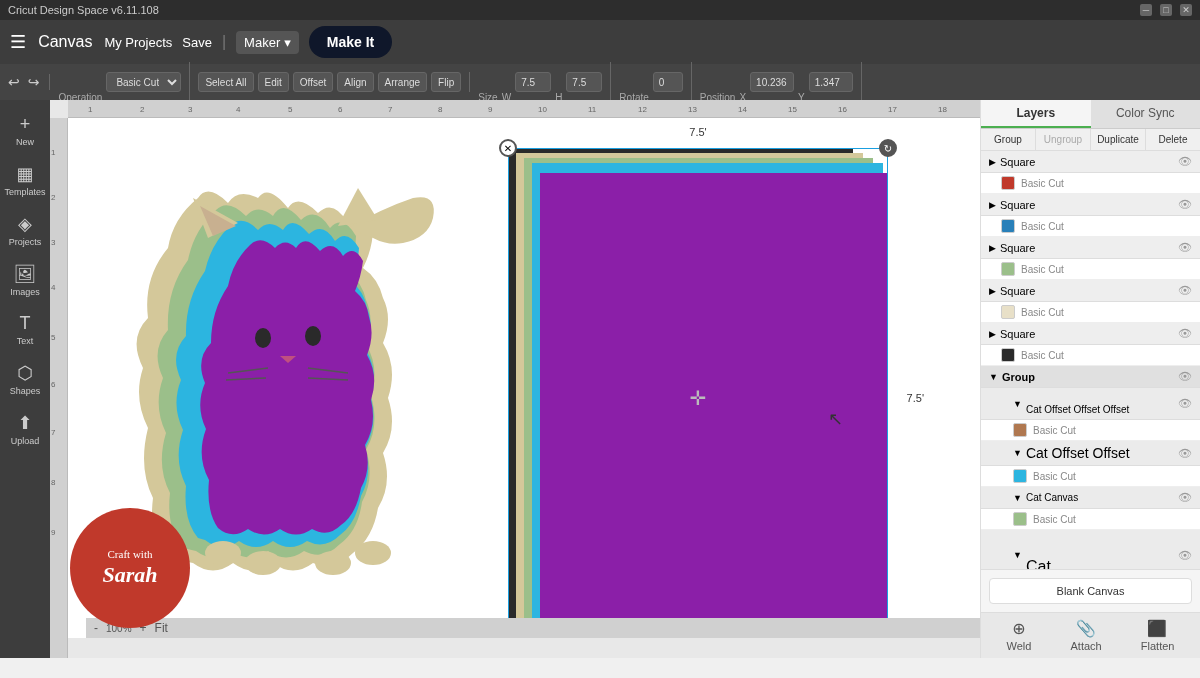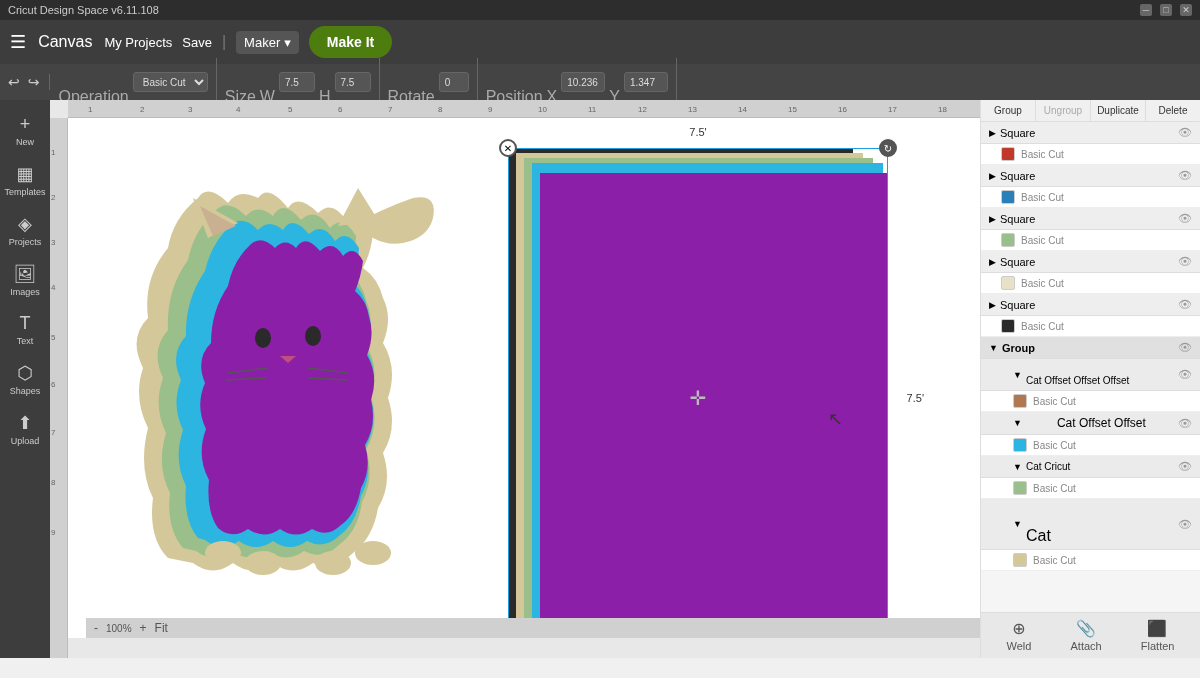--- a/index.html
+++ b/index.html
@@ -31,35 +31,35 @@
     }
     .hamburger-icon { color: white; font-size: 18px; cursor: pointer; }
     .header-app-title { color: white; font-size: 16px; font-weight: 500; flex: 0 0 auto; }
     .header-center { flex: 1; display: flex; justify-content: center; }
     .header-title { color: white; font-size: 15px; }
     .header-right { display: flex; align-items: center; gap: 10px; }
     .my-projects-btn { color: white; font-size: 13px; background: none; border: none; cursor: pointer; text-align: right; }
     .save-btn { color: white; font-size: 13px; background: none; border: none; cursor: pointer; }
     .separator { color: #777; }
     .maker-dropdown { background: #555; color: white; border: none; padding: 4px 8px; border-radius: 4px; font-size: 13px; cursor: pointer; display: flex; align-items: center; gap: 4px; }
-    .make-it-btn { background: #4d7c0f; color: white; border: none; padding: 8px 18px; border-radius: 20px; font-size: 14px; font-weight: bold; cursor: pointer; }
+    .make-it-btn { background: #0f172a; color: white; border: none; padding: 8px 18px; border-radius: 20px; font-size: 14px; font-weight: bold; cursor: pointer; }
 
     
     .toolbar {
       background: #444;
       height: 36px;
       display: flex;
       align-items: center;
       padding: 0 6px;
       gap: 8px;
       font-size: 11px;
       color: #ccc;
     }
     .toolbar-group { display: flex; align-items: center; gap: 4px; border-right: 1px solid #666; padding-right: 8px; }
-    .toolbar-label { font-size: 16px; color: #aaa; margin-top: 30px; }
+    .toolbar-label { font-size: 10px; color: #aaa; margin-top: 30px; }
     .toolbar-control { background: #555; border: 1px solid #666; color: #ddd; padding: 2px 5px; border-radius: 3px; font-size: 10px; height: 20px; }
     .toolbar-btn { background: #555; border: 1px solid #666; color: #ddd; padding: 2px 6px; border-radius: 3px; font-size: 10px; cursor: pointer; height: 20px; }
     .toolbar-icon-btn { background: none; border: none; color: #ccc; cursor: pointer; font-size: 14px; padding: 0 2px; }
 
     
     .main-layout {
       display: flex;
       height: calc(678px - 20px - 44px - 36px - 20px);
     }
 
@@ -389,20 +389,28 @@
 <div class="toolbar">
   <div class="toolbar-group">
     <button class="toolbar-icon-btn">↩</button>
     <button class="toolbar-icon-btn">↪</button>
   </div>
   <div class="toolbar-group">
     <span class="toolbar-label">Operation</span>
     <select class="toolbar-control">
       <option>Basic Cut</option>
     </select>
+  </div>
+  <div class="toolbar-group">
+    <button class="toolbar-btn">Select All</button>
+    <button class="toolbar-btn">Edit</button>
+    <button class="toolbar-btn">Offset</button>
+    <button class="toolbar-btn">Align</button>
+    <button class="toolbar-btn">Arrange</button>
+    <button class="toolbar-btn">Flip</button>
   </div>
   <div class="toolbar-group">
     <span class="toolbar-label">Size</span>
     <span class="toolbar-label">W</span>
     <input class="toolbar-control" style="width: 36px;" type="text" value="7.5">
     <span class="toolbar-label">H</span>
     <input class="toolbar-control" style="width: 36px;" type="text" value="7.5">
   </div>
   <div class="toolbar-group">
     <span class="toolbar-label">Rotate</span>
@@ -559,25 +567,35 @@
 
       <div class="bottom-bar">
         <button class="zoom-btn">-</button>
         <span>100%</span>
         <button class="zoom-btn">+</button>
         <button class="zoom-btn">Fit</button>
       </div>
 
     </div>
 
+    <div class="watermark">
+      <div>
+        <div style="font-size:11px">Craft with</div>
+        <div style="font-size:22px;font-weight:bold;font-style:italic">Sarah</div>
+      </div>
+    </div>
 
   </div>
 
   <div class="right-panel">
 
+    <div class="right-panel-tabs">
+      <div class="panel-tab active">Layers</div>
+      <div class="panel-tab">Color Sync</div>
+    </div>
 
     <div class="panel-actions">
       <button class="panel-action-btn">Group</button>
       <button class="panel-action-btn disabled">Ungroup</button>
       <button class="panel-action-btn">Duplicate</button>
       <button class="panel-action-btn">Delete</button>
     </div>
 
     <div class="layers-list">
 
@@ -646,35 +664,35 @@
         <div class="layer-color-swatch" style="background:#b07850">
           <svg width="14" height="14" viewBox="0 0 14 14">
               <path fill="#b07850" d="M2,12 Q2,8 5,5 Q8,2 12,2 Q11,6 8,9 Q5,12 2,12Z"></path>
             </svg>
         </div>
         <span class="layer-sub">Basic Cut</span>
       </div>
 
       <div class="layer-group-header layer-indent" style="background:#ebebeb">
         <span class="arrow">▼</span>
-        <span style="font-size:12px;flex:1;margin-left:31px;">Cat Offset Offset</span>
+        <span style="font-size:14px;flex:1;">Cat Offset Offset</span>
         <span class="layer-eye">👁</span>
       </div>
       <div class="layer-item layer-indent">
         <div class="layer-color-swatch" style="background:#2cb5e0">
           <svg width="14" height="14" viewBox="0 0 14 14">
               <path fill="#2cb5e0" d="M2,12 Q2,8 5,5 Q8,2 12,2 Q11,6 8,9 Q5,12 2,12Z"></path>
             </svg>
         </div>
         <span class="layer-sub">Basic Cut</span>
       </div>
 
       <div class="layer-group-header layer-indent" style="background:#ebebeb">
         <span class="arrow">▼</span>
-        <span style="font-size:10px;flex:1;">Cat Cricut</span>
+        <span style="font-size:10px;flex:1;">Cat Canvas</span>
         <span class="layer-eye">👁</span>
       </div>
       <div class="layer-item layer-indent">
         <div class="layer-color-swatch" style="background:#9bbf8a">
           <svg width="14" height="14" viewBox="0 0 14 14">
               <path fill="#9bbf8a" d="M2,12 Q2,8 5,5 Q8,2 12,2 Q11,6 8,9 Q5,12 2,12Z"></path>
             </svg>
         </div>
         <span class="layer-sub">Basic Cut</span>
       </div>
@@ -688,20 +706,23 @@
         <div class="layer-color-swatch" style="background:#d4c89a">
           <svg width="14" height="14" viewBox="0 0 14 14">
               <path fill="#d4c89a" d="M2,12 Q2,8 5,5 Q8,2 12,2 Q11,6 8,9 Q5,12 2,12Z"></path>
             </svg>
         </div>
         <span class="layer-sub">Basic Cut</span>
       </div>
 
     </div>
 
+    <div class="panel-bottom">
+      <button class="blank-canvas-btn">Blank Canvas</button>
+    </div>
 
     <div class="panel-footer">
       <button class="footer-btn">
         <span class="footer-btn-icon">⊕</span>
         <span>Weld</span>
       </button>
       <button class="footer-btn">
         <span class="footer-btn-icon">📎</span>
         <span>Attach</span>
       </button>

